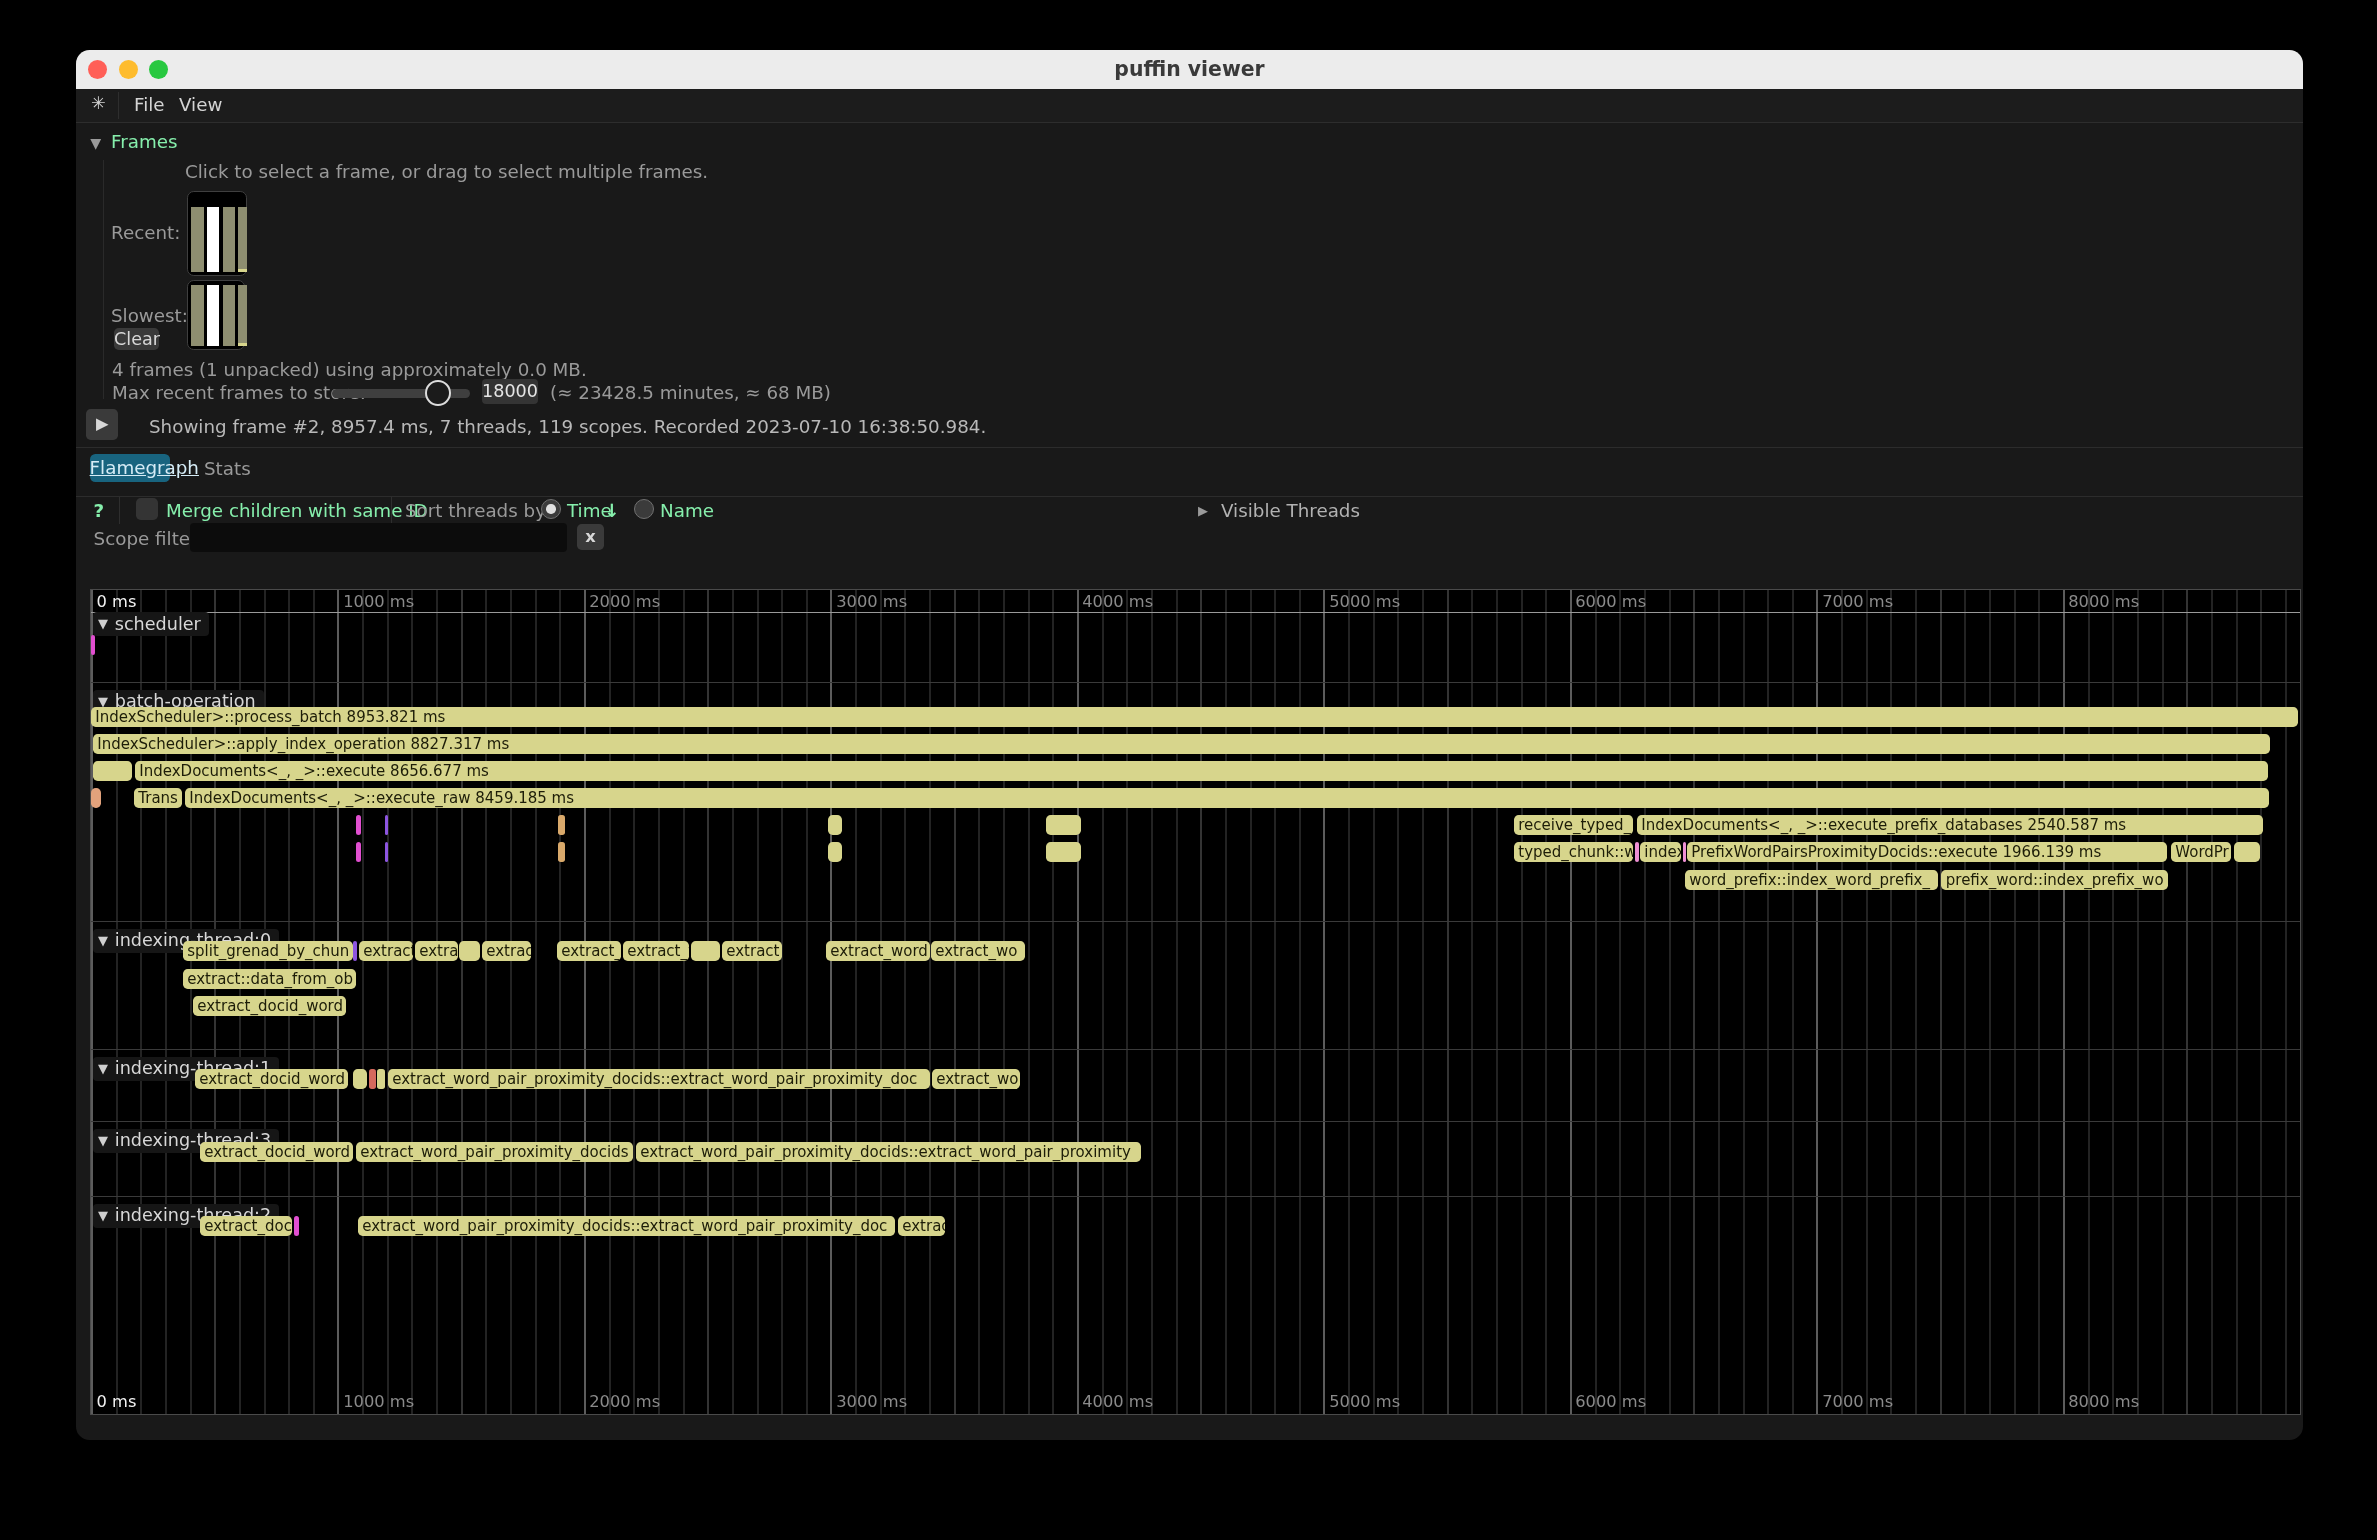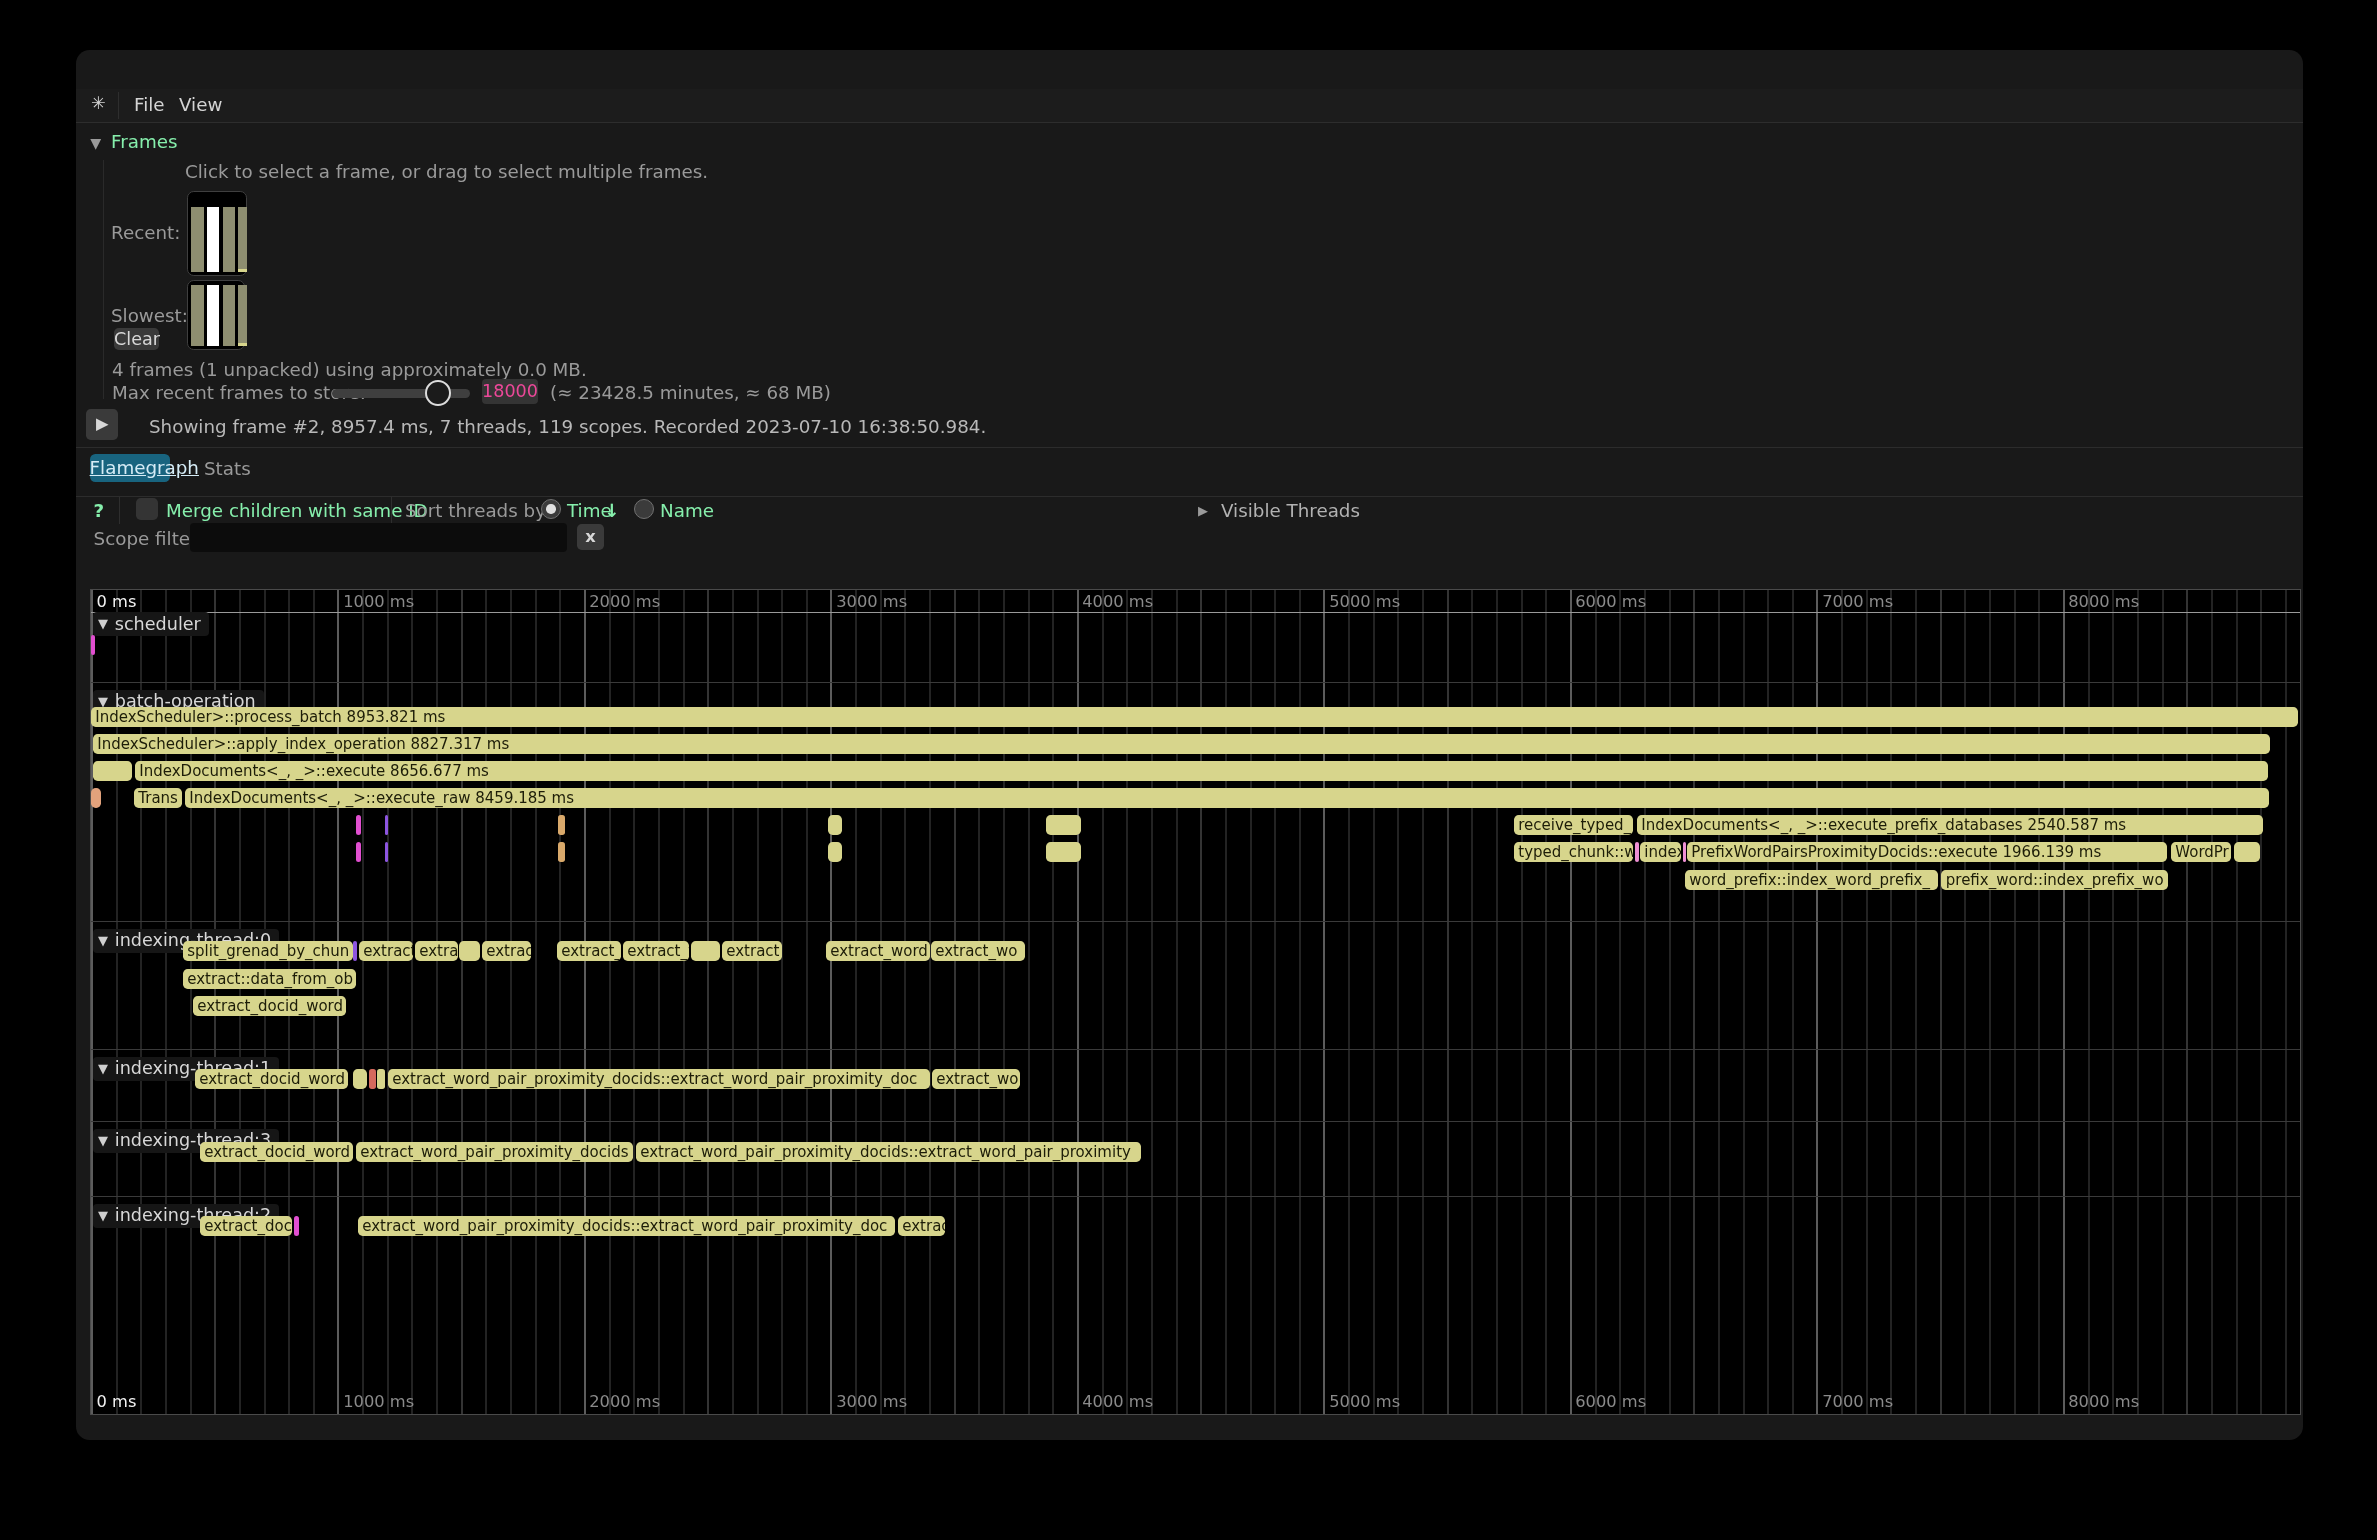--- a/index.html
+++ b/index.html
@@ -13,21 +13,21 @@
   .vline{position:absolute;width:1.4px;background:#2e2e2e;}
   .hline{position:absolute;height:1.4px;background:#2c2c2c;left:0;right:0;}
   .dimtext{color:#9a9a9a;font-size:18.3px;position:absolute;}
   .uitext{color:#86efac;font-size:18.3px;position:absolute;}
   .tri{color:#9a9a9a;font-size:14.2px;position:absolute;}
   .thumb{position:absolute;background:#000;border:1.4px solid #3f3f3f;border-radius:6.8px;box-sizing:border-box;display:flex;gap:3.4px;}
   .thumb .bar{flex:0 0 12.2px;position:relative;}
   .btn{position:absolute;background:#3a3a3a;border-radius:4.7px;color:#d8d8d8;font-size:17.6px;text-align:center;}
   .slider-track{position:absolute;background:#3f3f3f;border-radius:4.7px;}
   .slider-knob{position:absolute;width:26px;height:26px;border-radius:50%;background:#1b1b1b;border:2px solid #dcdcdc;box-sizing:border-box;}
-  .dragval{position:absolute;background:#343434;border-radius:4.1px;color:#ec4899;font-size:17.6px;text-align:center;}
+  .dragval{position:absolute;background:#343434;border-radius:4.1px;color:#e5e5e5;font-size:17.6px;text-align:center;}
   .tab-active{position:absolute;background:#18647f;border-radius:5.4px;color:#d5ecf6;font-size:18.3px;text-align:center;}
   .checkbox{position:absolute;width:22.4px;height:22.4px;border-radius:4.7px;background:#343434;}
   .radio{position:absolute;width:20.4px;height:20.4px;border-radius:50%;background:#3b3b3b;border:1.4px solid #707070;box-sizing:border-box;}
   .radio.sel::after{content:"";position:absolute;left:4.1px;top:4.1px;width:9.5px;height:9.5px;border-radius:50%;background:#e0e0e0;}
   .input{position:absolute;background:#0c0c0c;border:none;border-radius:4.1px;color:#ddd;font-size:17.6px;padding:0 6.8px;box-sizing:border-box;}
   .canvas{position:absolute;left:14.2px;top:523px;width:2209px;height:824px;background:#000;border:1.4px solid #4a4a4a;box-sizing:content-box;overflow:hidden;margin-top:16px;}
   .grid{position:absolute;top:0;bottom:0;width:1.4px;}
   .grid.major{background:#5c5c5c;}
   .grid.mid{background:#343434;}
   .grid.minor{background:#232323;}
@@ -39,20 +39,26 @@
   .sec-header .ht{color:#cfcfcf;font-size:13px;margin-right:6.8px;vertical-align:1.4px;}
   .span{position:absolute;height:20.4px;line-height:20.4px;border-radius:4.7px;background:#d7d58c;color:#1d1d08;font-size:15px;padding:0 4.1px;box-sizing:border-box;overflow:hidden;white-space:nowrap;}
   .span.tiny{padding:0;border-radius:2.7px;}
   .statusbar{position:absolute;left:0;right:0;bottom:0;height:39px;background:#1e1e1e;border-top:1.4px solid #101010;}
 </style>
 </head>
 <body>
 
 <div class="window">
 
+  <div class="titlebar">
+    <div class="light" style="left:12.2px;background:#ff5f57;"></div>
+    <div class="light" style="left:43px;background:#febc2e;"></div>
+    <div class="light" style="left:73px;background:#28c840;"></div>
+    <div class="title">puffin viewer</div>
+  </div>
 
   <div class="menubar">
     <div class="menutext" style="left:15px;top:4.1px;font-size:17.6px;">✳</div>
     <div class="vline" style="left:42px;top:2.7px;height:27px;"></div>
     <div class="menutext" style="left:58px;">File</div>
     <div class="menutext" style="left:103px;">View</div>
   </div>
 
   <span class="tri" style="left:14.2px;top:85px;">▼</span>
   <div class="uitext" style="left:35px;top:81px;">Frames</div>

